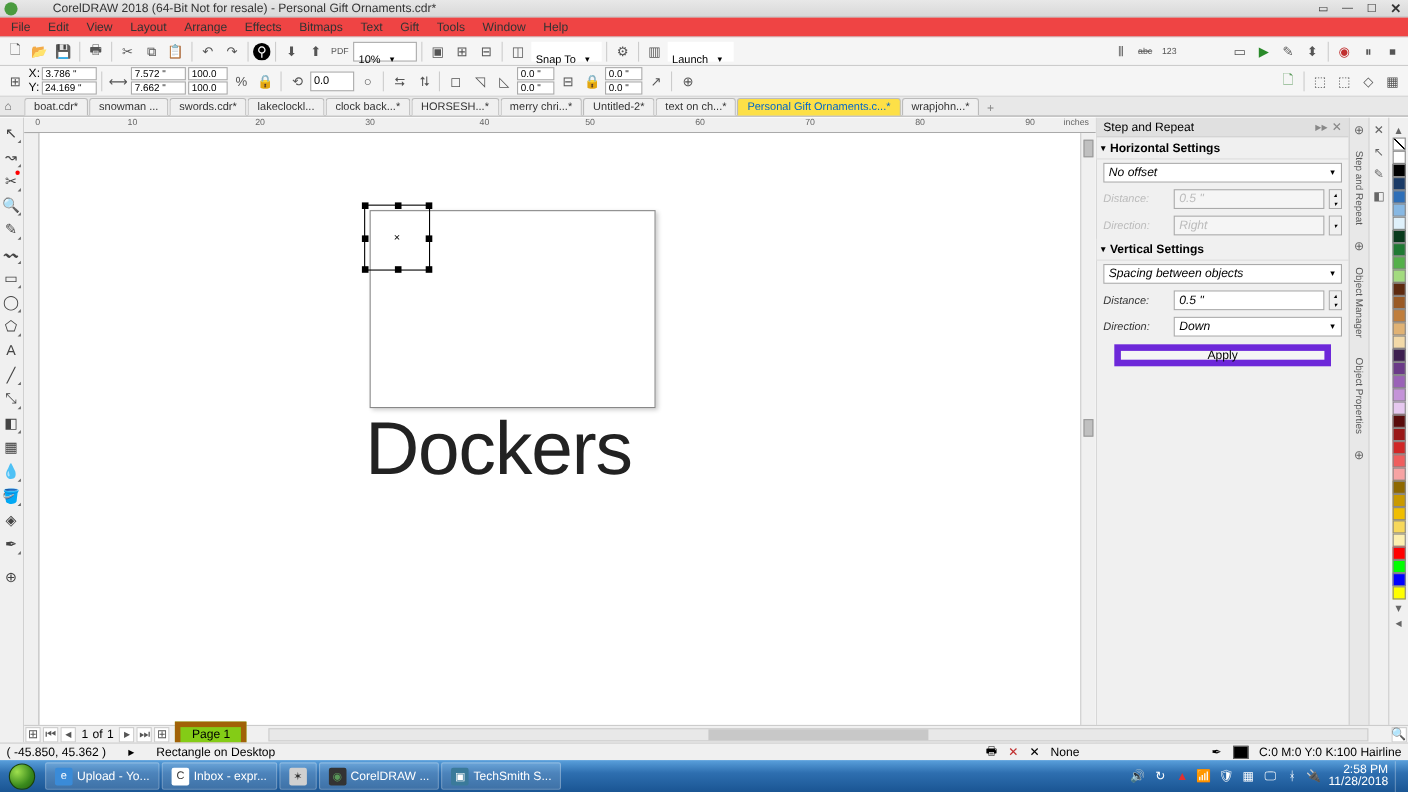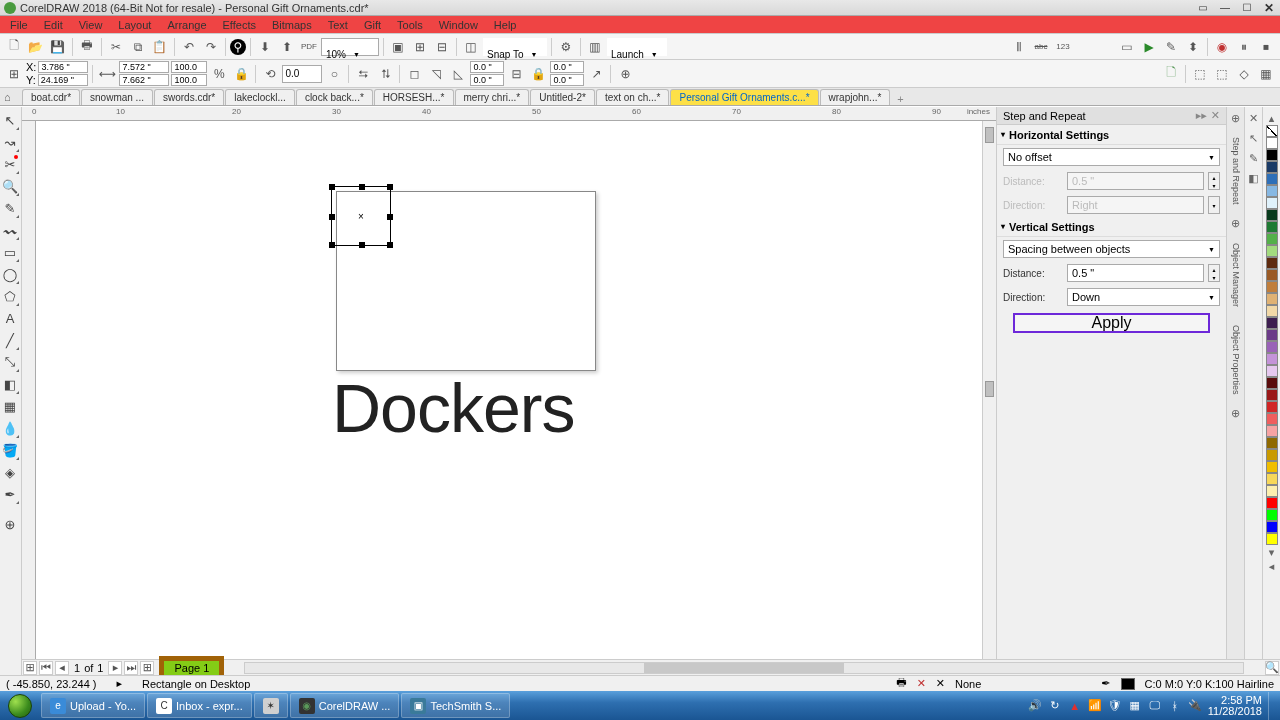--- a/index.html
+++ b/index.html
@@ -1,19 +1,19 @@
 <!DOCTYPE html>
 <html><head>
 <meta charset="utf-8">
 <style>
 * { margin: 0; padding: 0; box-sizing: border-box; font-family: "Segoe UI", Tahoma, sans-serif; font-size: 11px; }
 body { width: 1280px; height: 720px; overflow: hidden; background: #fff; position: relative; }
 
 
-.title-bar { height: 16px; background: linear-gradient(#e8e8e8,#d8d8d8); display: flex; align-items: center; padding: 0 4px; border-bottom: 1px solid #aaa; }
+.title-bar { height: 16px; background: linear-gradient(#e8e8e8,#d8d8d8); display: flex; align-items: center; padding: 0 4px; border-bottom: 1px solid #aaa; gap: 28px; }
 .title-bar .logo { width: 12px; height: 12px; background: #4a9b3f; border-radius: 50%; margin-right: 4px; }
 .title-bar .title { flex: 1; font-size: 11px; color: #333; }
 .title-bar .win-btns { display: flex; gap: 8px; }
 .title-bar .win-btns span { width: 14px; height: 12px; display: flex; align-items: center; justify-content: center; font-size: 10px; color: #333; }
 .title-bar .win-btns .close { font-size: 12px; font-weight: bold; }
 
 
 .menu-bar { height: 18px; background: #ef4444; display: flex; align-items: center; padding: 0 2px; border-bottom: 1px solid #ccc; }
 .menu-bar span { padding: 2px 8px; font-size: 11px; color: #333; }
 
@@ -62,30 +62,30 @@
 .big-text { position: absolute; left: 296px; top: 248px; font-size: 68px; font-weight: 400; color: #222; font-family: Arial, sans-serif; letter-spacing: -1px; }
 .scroll-v { position: absolute; right: 0; top: 14px; bottom: 14px; width: 14px; background: #f0f0f0; border-left: 1px solid #ccc; }
 .scroll-v .thumb { position: absolute; left: 2px; right: 2px; height: 16px; background: #c0c0c0; border: 1px solid #999; }
 
 
 .docker { width: 230px; background: #f0f0f0; border-left: 1px solid #ccc; display: flex; flex-direction: column; font-size: 11px; }
 .docker-title { height: 18px; background: #e0e0e0; display: flex; align-items: center; padding: 0 6px; border-bottom: 1px solid #ccc; justify-content: space-between; }
 .docker-title .btns { display: flex; gap: 4px; color: #888; }
 .docker-section-hdr { height: 20px; background: #f0f0f0; display: flex; align-items: center; padding: 0 4px; font-weight: bold; gap: 4px; border-bottom: 1px solid #ddd; }
 .docker-section-hdr .tri { font-size: 8px; }
-.docker-row { display: flex; align-items: center; padding: 3px 6px; gap: 4px; }
+.docker-row { display: flex; align-items: center; padding: 3px 6px; gap: 4px; font-style: italic; }
 .docker-row label { width: 60px; font-size: 10px; color: #333; }
 .docker-row.disabled label { color: #bbb; }
 .docker-select { flex: 1; height: 18px; border: 1px solid #aaa; background: #fff; display: flex; align-items: center; justify-content: space-between; padding: 0 4px; font-size: 10px; }
 .docker-select .arrow { font-size: 7px; }
 .docker-input { flex: 1; height: 18px; border: 1px solid #aaa; background: #fff; display: flex; align-items: center; padding: 0 4px; font-size: 10px; }
 .docker-input.disabled { background: #f5f5f5; color: #bbb; }
 .spinner { width: 12px; height: 18px; display: flex; flex-direction: column; border: 1px solid #aaa; }
 .spinner div { flex: 1; display: flex; align-items: center; justify-content: center; font-size: 6px; background: #f0f0f0; }
-.docker-apply { margin: 4px 16px; height: 20px; border: 2px solid #6d28d9; background: #f5f5f5; display: flex; align-items: center; justify-content: center; font-size: 16px; }
+.docker-apply { margin: 4px 16px; height: 20px; border: 6px solid #6d28d9; background: #f5f5f5; display: flex; align-items: center; justify-content: center; font-size: 11px; }
 
 
 .docker-tabs { width: 18px; background: #e8e8e8; border-left: 1px solid #ccc; display: flex; flex-direction: column; align-items: center; padding-top: 4px; gap: 6px; }
 .docker-vtab { writing-mode: vertical-rl; font-size: 9px; padding: 6px 2px; color: #555; }
 .docker-icon-btn { width: 14px; height: 14px; display: flex; align-items: center; justify-content: center; font-size: 11px; color: #666; }
 
 
 .color-palette { width: 18px; background: #f0f0f0; border-left: 1px solid #ccc; display: flex; flex-direction: column; align-items: center; padding-top: 4px; }
 .color-swatch { width: 12px; height: 12px; border: 1px solid #888; }
 
@@ -312,21 +312,21 @@
     <div class="tool-btn">✒<div class="corner"></div></div>
     <div class="tool-btn" style="margin-top:8px;">⊕</div>
   </div>
 
   <div class="canvas-area">
     <div class="ruler-h">
       <span class="tick" style="left:10px;">0</span>
       <span class="tick" style="left:94px;">10</span>
       <span class="tick" style="left:210px;">20</span>
       <span class="tick" style="left:310px;">30</span>
-      <span class="tick" style="left:400px;">40</span>
+      <span class="tick" style="left:414px;">40</span>
       <span class="tick" style="left:510px;">50</span>
       <span class="tick" style="left:610px;">60</span>
       <span class="tick" style="left:710px;">70</span>
       <span class="tick" style="left:810px;">80</span>
       <span class="tick" style="left:910px;">90</span>
       <span class="tick" style="right:6px;">inches</span>
     </div>
     <div class="canvas-body">
       <div class="ruler-v"></div>
       <div class="canvas">
@@ -492,21 +492,21 @@
   <div class="nav-btn">⊞</div>
   <div class="page-tab">Page 1</div>
   <div class="hscroll">
       <div class="thumb" style="left:40%;"></div>
     </div>
   <div class="nav-btn">🔍</div>
 </div>
 
 <div class="status-bar">
   <div class="left">
-    <span>( -45.850, 23.244 )</span>
+    <span>( -45.850, 45.362 )</span>
     <span>▸</span>
     <span>Rectangle on Desktop</span>
   </div>
   <div class="right">
     <span>🖶</span>
     <span style="color:#c03030;">✕</span>
     <span>✕</span>
     <span>None</span>
     <span style="width:100px;"></span>
     <span>✒</span>

